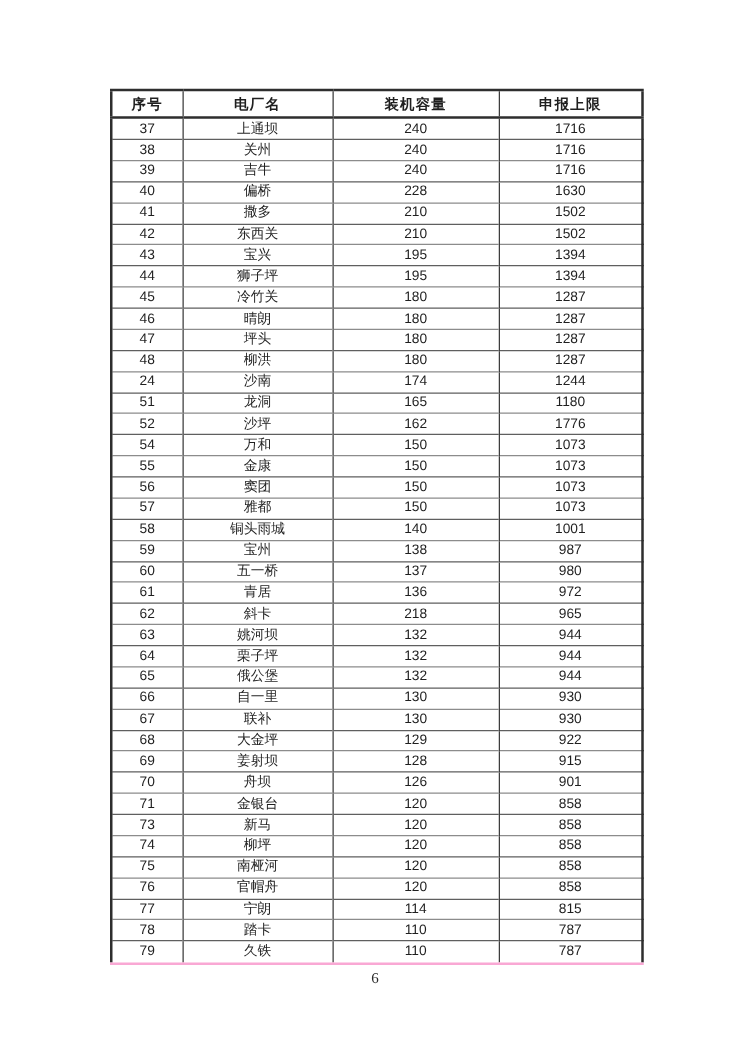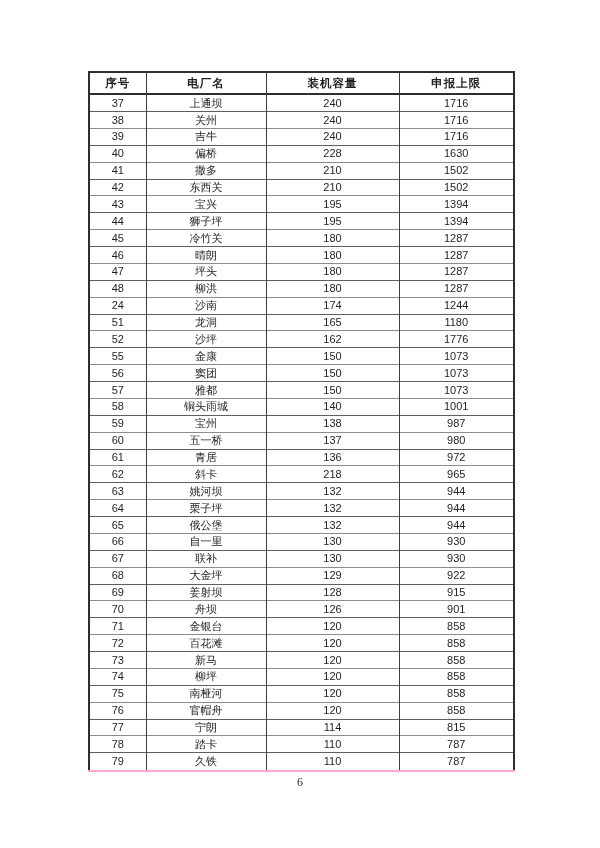--- a/index.html
+++ b/index.html
@@ -182,20 +182,26 @@
           <td>165</td>
           <td>1180</td>
         </tr>
         <tr>
           <td>52</td>
           <td>沙坪</td>
           <td>162</td>
           <td>1776</td>
         </tr>
         <tr>
+          <td>54</td>
+          <td>万和</td>
+          <td>150</td>
+          <td>1073</td>
+        </tr>
+        <tr>
           <td>55</td>
           <td>金康</td>
           <td>150</td>
           <td>1073</td>
         </tr>
         <tr>
           <td>56</td>
           <td>窦团</td>
           <td>150</td>
           <td>1073</td>
@@ -284,26 +290,20 @@
           <td>126</td>
           <td>901</td>
         </tr>
         <tr>
           <td>71</td>
           <td>金银台</td>
           <td>120</td>
           <td>858</td>
         </tr>
         <tr>
-          <td>72</td>
-          <td>百花滩</td>
-          <td>120</td>
-          <td>858</td>
-        </tr>
-        <tr>
           <td>73</td>
           <td>新马</td>
           <td>120</td>
           <td>858</td>
         </tr>
         <tr>
           <td>74</td>
           <td>柳坪</td>
           <td>120</td>
           <td>858</td>

